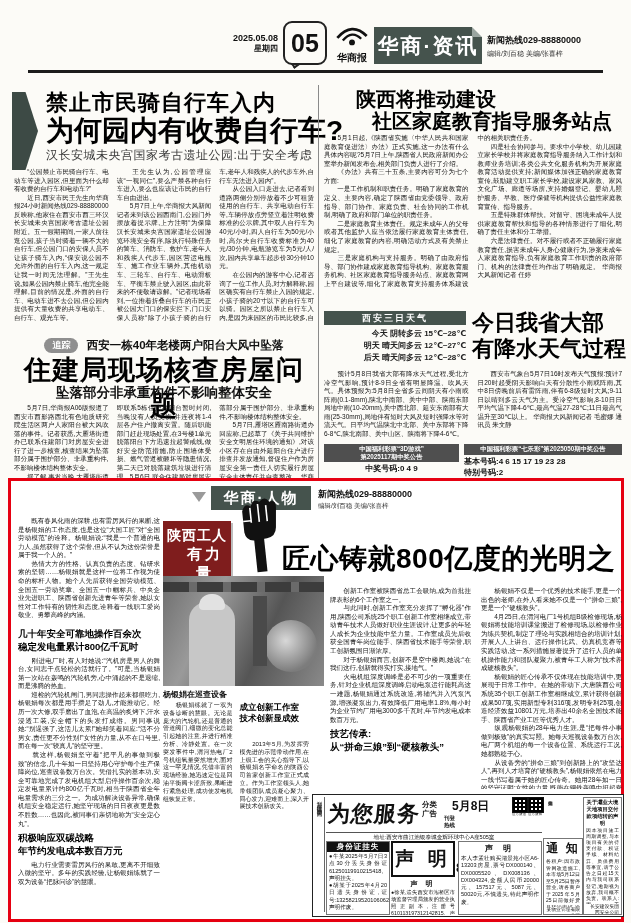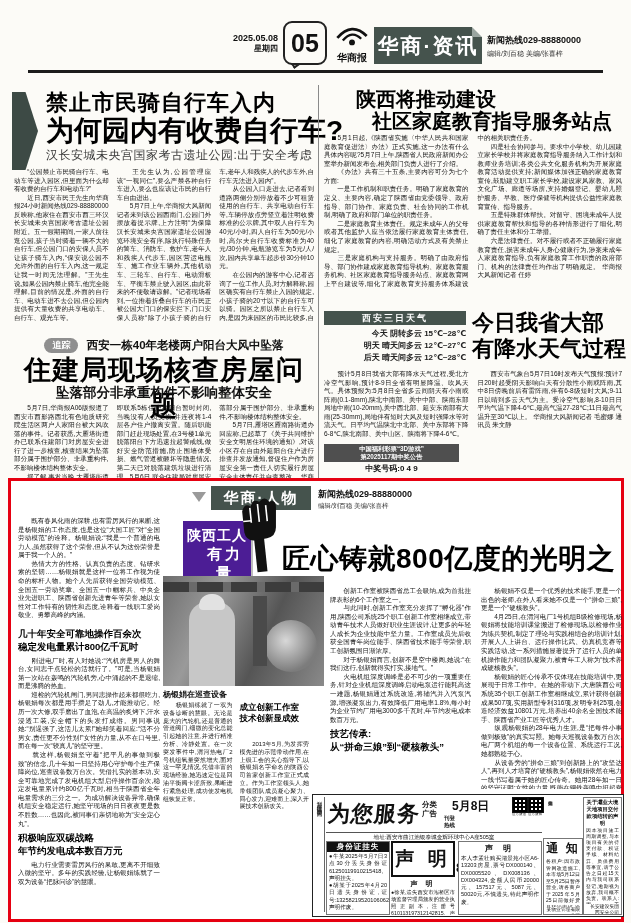--- a/index.html
+++ b/index.html
@@ -97,20 +97,25 @@
   <div class="abs hl" style="left:472px;top:308px;font-size:22px;">今日我省大部</div>
   <div class="abs hl" style="left:472px;top:334px;font-size:22px;">有降水天气过程</div>
   <div class="abs t cols2" style="left:324px;top:370px;width:298px;height:72px;">　　预计5月8日我省大部有降水天气过程,受北方冷空气影响,预计8-9日全省有明显降温、吹风天气。具体预报为:5月8日全省多云间阴天有小雨或阵雨(0.1-8mm),陕北中南部、关中中部、陕南东部局地中雨(10-20mm),关中西北部、延安东南部有大雨(25-30mm),局地伴有短时大风及短时强降水等对流天气。日平均气温陕北中北部、关中东部将下降6-8℃,陕北南部、关中山区、陕南将下降4-6℃。
 　　西安市气象台5月7日16时发布天气预报:预计7日20时起受阴天影响白天有分散性小雨或阵雨,其中8日傍晚前后有雷阵雨,伴有6-8级短时大风;9-11日以晴到多云天气为主。受冷空气影响,8-10日日平均气温下降4-6℃,最高气温27-28℃;11日最高气温升至30℃以上。 华商报大风新闻记者 毛蜜娜 通讯员 朱文静</div>
 
   <div class="abs" style="left:324px;top:444px;width:135px;">
     <div class="graybar" style="font-size:6.3px;line-height:1.3;font-weight:bold;white-space:pre-line;padding:1px 0;">中国福利彩票“3D游戏”
 第2025117期中奖公告</div>
     <div style="text-align:center;font-size:8px;font-weight:bold;margin-top:1px;">中奖号码:0 4 9</div>
   </div>
+  <div class="abs" style="left:464px;top:444px;width:158px;">
+    <div class="graybar" style="font-size:6.3px;line-height:1.4;font-weight:bold;padding:1px 0;">中国福利彩票“七乐彩”第2025050期中奖公告</div>
+    <div style="font-size:8px;font-weight:bold;margin-top:1px;">基本号码:4 6 15 17 19 23 28</div>
+    <div style="font-size:8px;font-weight:bold;">特别号码:2</div>
+  </div>
 
   <div class="abs" style="left:8px;top:478px;width:610px;height:438px;border:3.5px solid #e60011;background:#fff;"></div>
 
   <div class="abs" style="left:192px;top:492px;width:0;height:0;border-left:7px solid transparent;border-right:7px solid transparent;border-top:10px solid #9a9a9a;"></div>
   <div class="abs bar" style="left:211px;top:486px;width:100px;height:24px;line-height:24px;font-size:15px;font-weight:900;letter-spacing:2px;">
     <span>华商·人物</span>
   </div>
   <div class="abs" style="left:318px;top:488px;width:140px;">
     <div style="font-size:9px;font-weight:900;">新闻热线029-88880000</div>
     <div style="font-size:6.5px;color:#333;margin-top:1px;">编辑/刘百稳 美编/张喜梓</div>
@@ -122,22 +127,22 @@
     <div class="sh" style="font-size:9.5px;line-height:1.35;margin:8px 0 3px;">几十年安全可靠地操作百余次
 稳定发电量累计800亿千瓦时</div>
     <div class="t">　　刚进电厂时,有人对她说:“汽机房是男人的舞台,女同志干点轻松的活就行了。”可是,当杨银娟第一次站在轰鸣的汽轮机旁,心中涌起的不是退缩,而是沸腾的热血。
 　　巡检的汽轮机闸门,男同志操作起来都很吃力,杨银娟每次都是用手攒足了劲儿,才能推动它。经历一次大修,双手磨出了血泡,在高温的炙烤下,汗水浸透工装,安全帽下的头发打成绺。男同事说她:“别逞强了,这活儿太累!”她却笑着回应:“活不分男女,责任更不分性别!”女性的力量,从不在口号里,而在每一次“较真儿”的坚守里。
 　　就这样,杨银娟坚守着“把平凡的事做到极致”的信念,几十年如一日坚持用心守护每个生产保障岗位,巡查设备数万台次。凭借扎实的基本功,安全可靠地完成了发电机组大型启停操作百余次,稳定发电量累计约800亿千瓦时,相当于陕西省全年电量需求的三分之一。为成功解决设备异常,确保机组安全稳定运行,她坚守现场的日日夜夜更是数不胜数……也因此,被同事们亲切地称为“安全定心丸”。</div>
     <div class="sh" style="font-size:9.5px;line-height:1.35;margin:4px 0 3px;">积极响应双碳战略
 年节约发电成本数百万元</div>
     <div class="t">　　电力行业需要雷厉风行的果敢,更离不开细致入微的坚守。多年的实践经验,让杨银娟练就了一双为设备“把脉问诊”的慧眼。</div>
   </div>
 
-  <div class="abs" style="left:163px;top:521px;width:68px;height:62px;background:#4c1d95;color:#fff;text-align:center;
-              box-shadow:2px 2px 0 #bdbdbd;margin-left:20px;">
+  <div class="abs" style="left:163px;top:521px;width:68px;height:62px;background:#7f1d1d;color:#fff;text-align:center;
+              box-shadow:2px 2px 0 #bdbdbd;">
     <div style="font-size:14px;font-weight:900;margin-top:6px;letter-spacing:1px;">陕西工人</div>
     <div style="font-size:15px;font-weight:900;letter-spacing:3px;padding-left:16px;">有力量</div>
   </div>
   <div class="abs" style="left:237px;top:498px;transform:rotate(-6deg);">
     <svg width="44" height="76" viewBox="0 0 44 76">
       <rect x="17" y="38" width="10" height="36" fill="#111"></rect>
       <path d="M8 12 q3 -9 9 -4 q2 -8 9 -4 q6 -6 10 1 q7 -2 6 7 l-2 19 q-1 9 -10 10 l-12 1 q-9 0 -10 -9 z" fill="#111"></path>
       <path d="M16 9 v15 M24 6 v18 M32 8 v16" stroke="#fff" stroke-width="1.6" fill="none"></path>
       <path d="M8 22 h8" stroke="#fff" stroke-width="1.4"></path>
     </svg>

